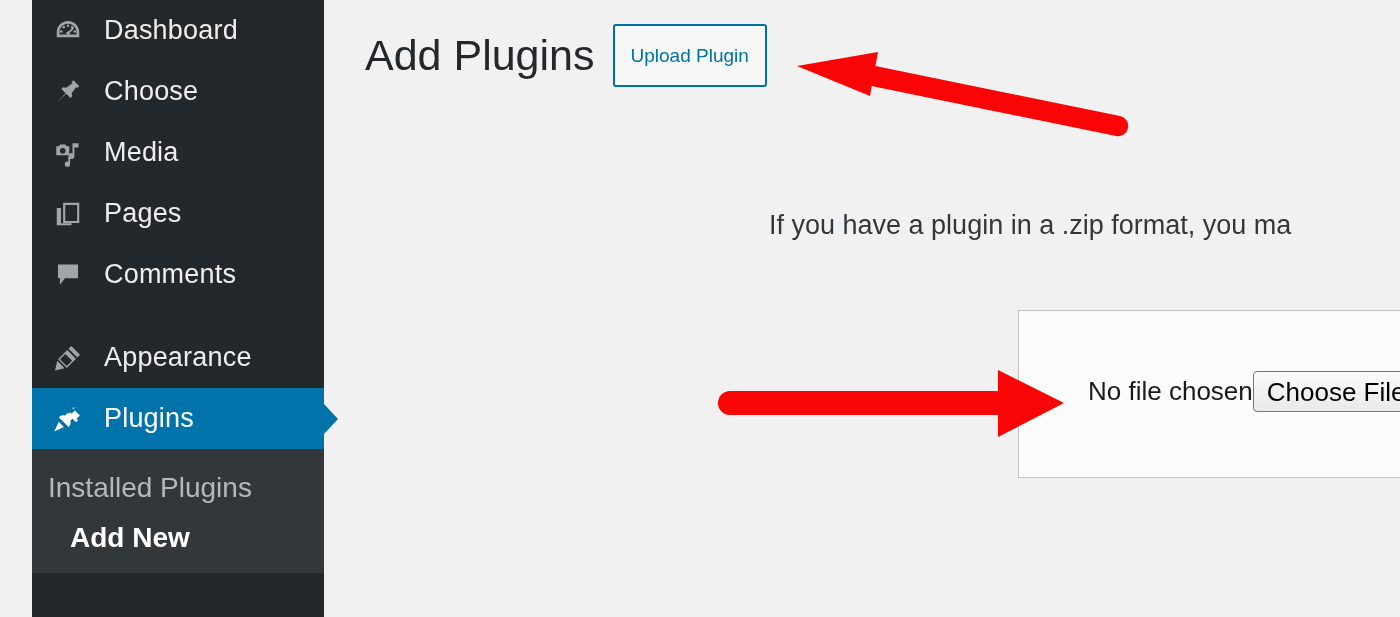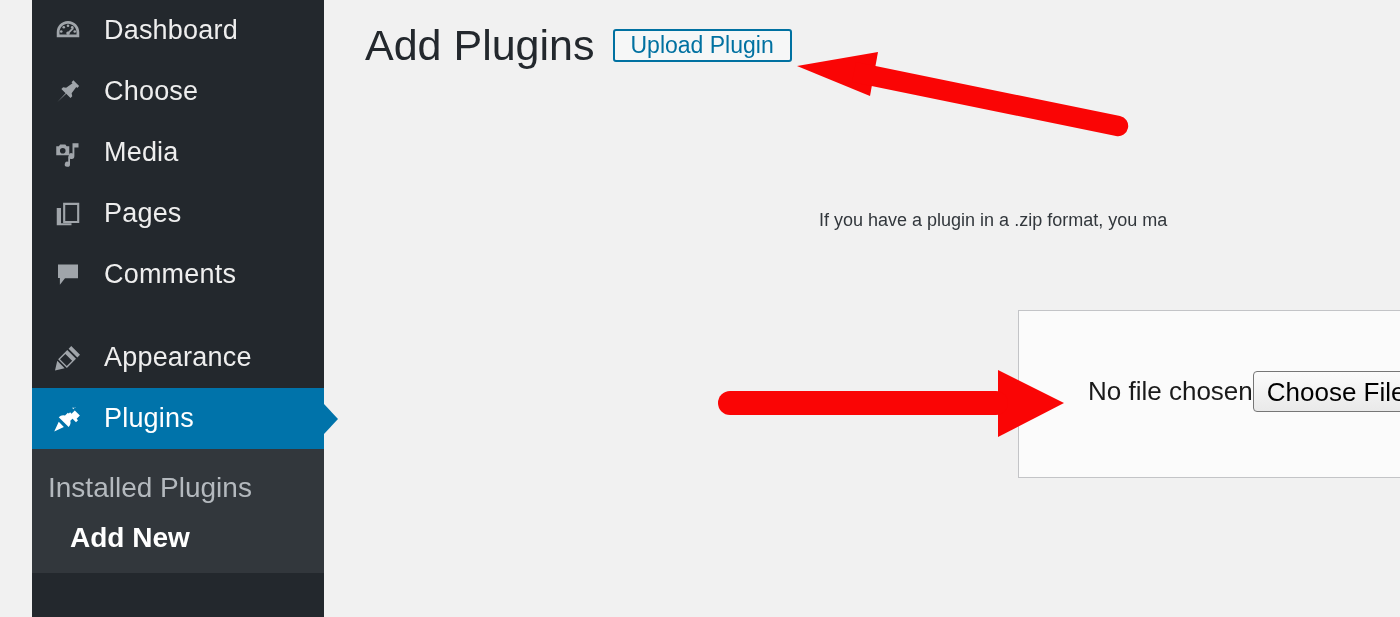--- a/index.html
+++ b/index.html
@@ -111,36 +111,36 @@
     font-weight:400;
     color:#23282d;
     line-height:1;
     white-space:nowrap;
   }
   #upload-plugin-btn {
     margin-left:18px;
     display:inline-flex;
     align-items:center;
     justify-content:center;
-    height:33px;
+    height:63px;
     padding:0 16px;
     border:2px solid #0071a1;
     border-radius:3px;
     background:#f6f7f7;
     color:#0071a1;
-    font-size:23px;
+    font-size:19px;
     line-height:1;
     white-space:nowrap;
     cursor:pointer;
   }
 
   #upload-desc {
     position:absolute;
-    left:495px; top:210px;
-    font-size:18px;
+    left:445px; top:210px;
+    font-size:27px;
     color:#32373c;
     white-space:nowrap;
   }
 
   #upload-panel {
     position:absolute;
     left:694px; top:310px;
     width:700px; height:168px;
     background:#fbfbfb;
     border:1px solid #c3c4c7;

